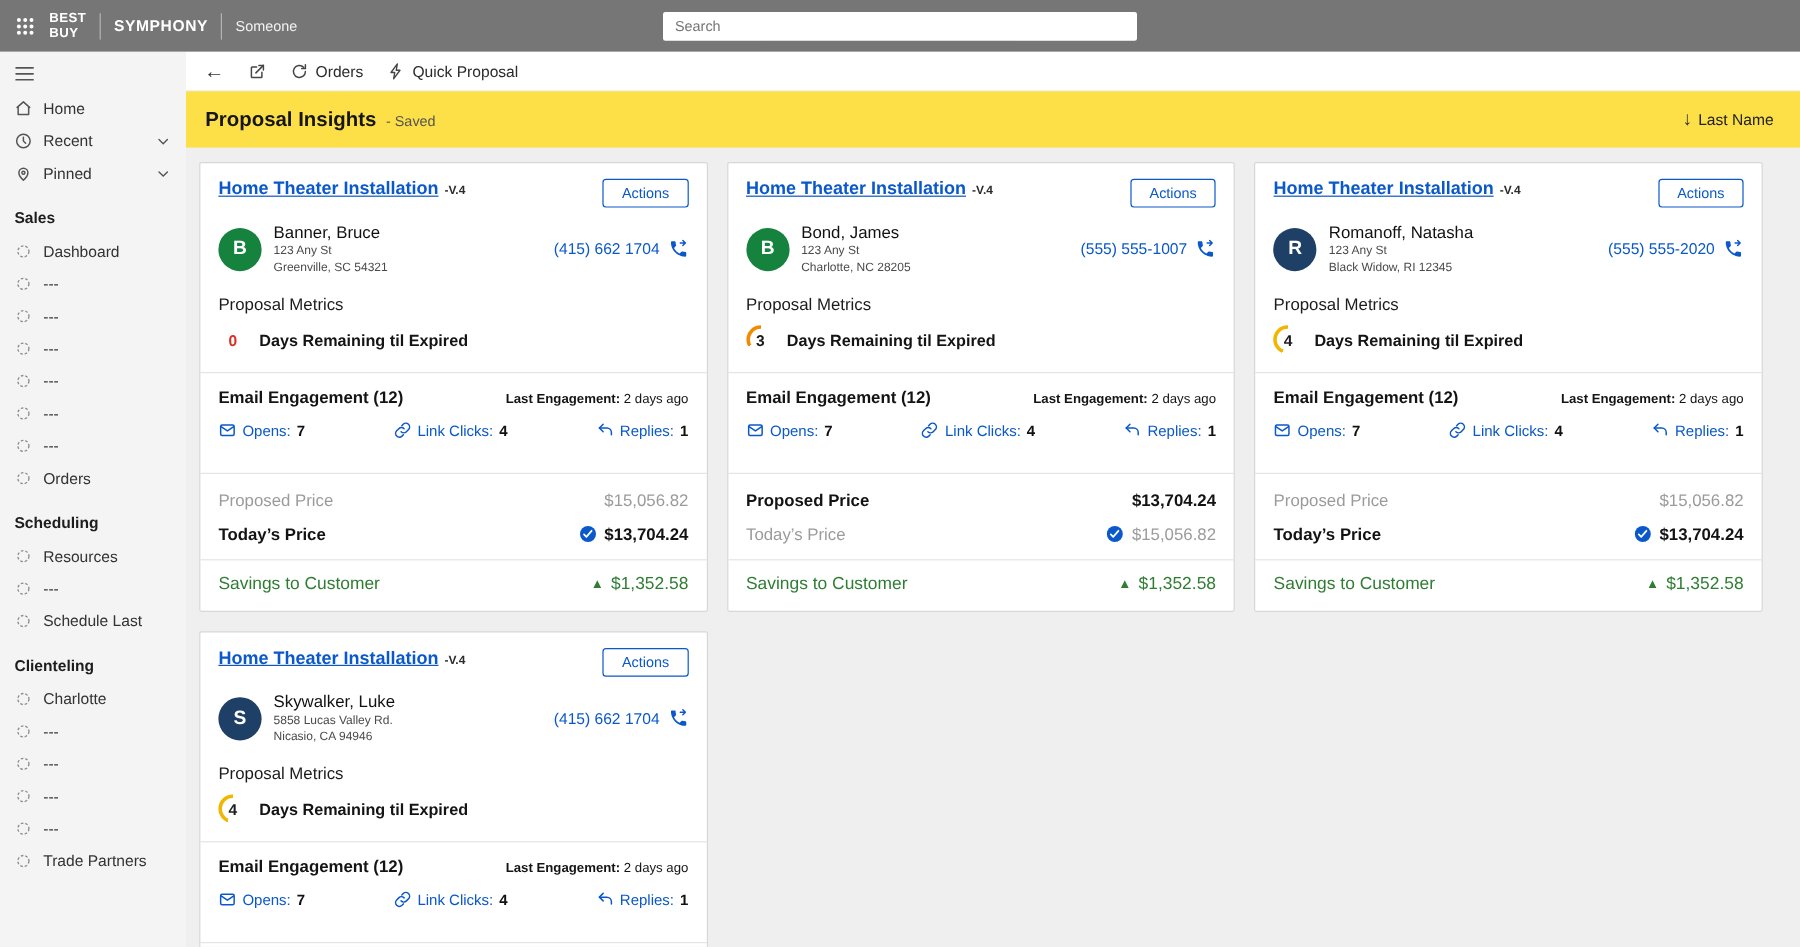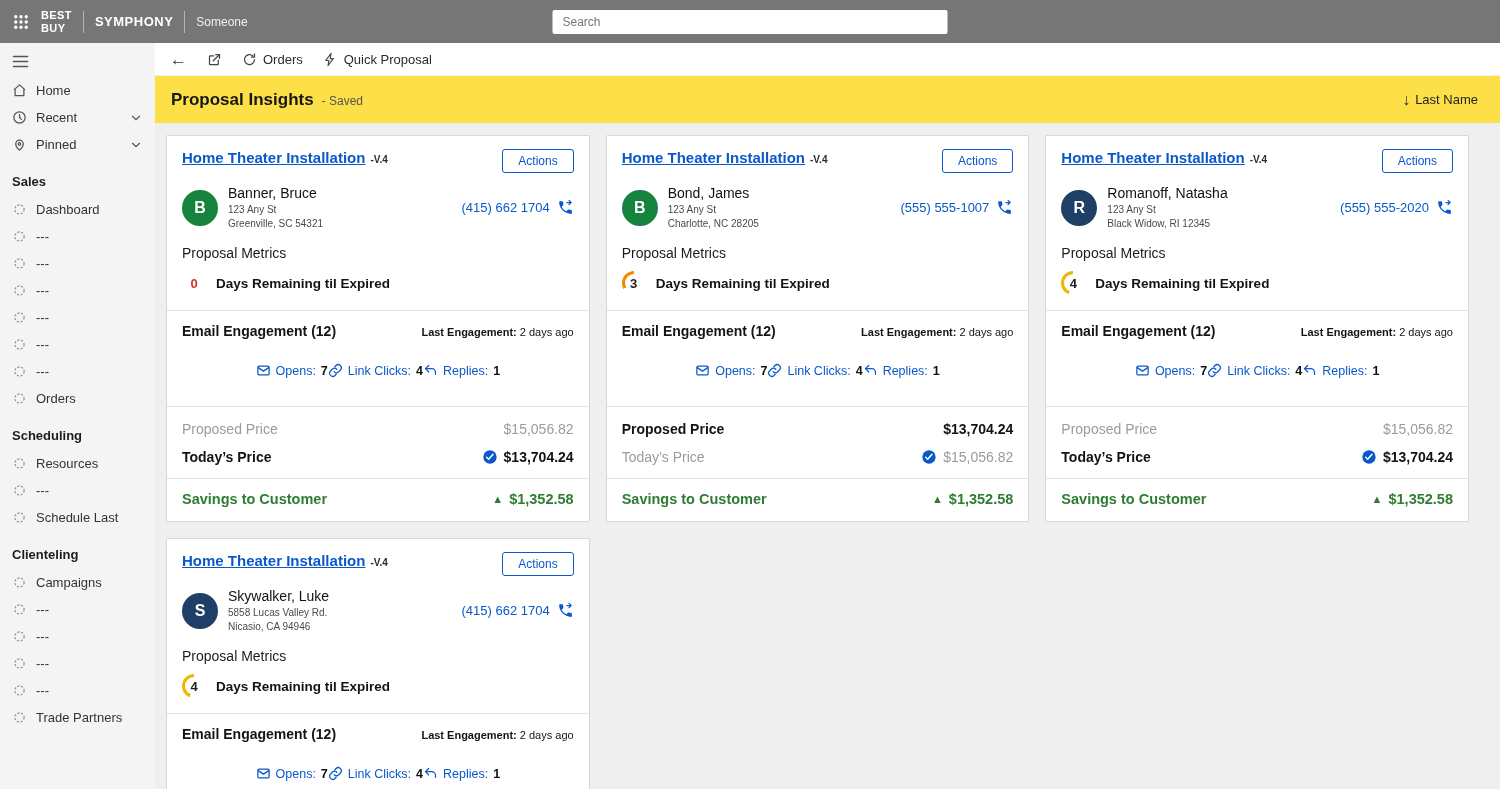--- a/index.html
+++ b/index.html
@@ -76,34 +76,34 @@
   .days-row { display:flex; align-items:center; gap:10px; padding:1px 15px 15px; }
   .days-ring { position:relative; width:24px; height:24px; flex-shrink:0; }
   .days-ring-fill { position:absolute; inset:0; border-radius:50%; transform:scaleX(-1); }
   .days-ring-inner { position:absolute; inset:3px; border-radius:50%; background:#fff;
     display:flex; align-items:center; justify-content:center; font-size:13px; font-weight:bold; color:#1c1c1c; }
   .days-label { font-size:13.5px; font-weight:bold; color:#141414; }
   .divider { border-top:1px solid #e4e4e4; }
   .email-head { display:flex; align-items:baseline; justify-content:space-between; padding:12px 15px 10px; }
   .email-heading { font-size:14px; font-weight:bold; color:#141414; }
   .last-eng { font-size:11px; color:#141414; }
-  .stats-row { display:flex; justify-content:center; padding:2px 15px 28px;margin-top:12px; }
+  .stats-row { display:flex; justify-content:space-between; padding:2px 15px 28px; }
   .stat { display:flex; align-items:center; gap:5px; font-size:12.5px; }
   .stat-icon { width:15px; height:15px; color:var(--accent-blue,#0a58ca); flex-shrink:0; }
   .stat-label { color:var(--accent-blue,#0a58ca); }
   .stat-value { color:#111; font-weight:bold; }
   .price-row { display:flex; justify-content:space-between; align-items:center; padding:7px 15px; font-size:14px; }
   .price-row.first { padding-top:14px; padding-bottom:5px; }
   .price-row.second { padding-bottom:13px;gap:14px; }
   .price-emph { color:#131313; font-weight:bold; }
   .price-dim { color:#9b9b9b; font-weight:normal; }
   .price-value-wrap { display:flex; align-items:center; gap:6px; }
   .check-icon { width:16px; height:16px; color:var(--accent-blue,#0a58ca); flex-shrink:0; }
   .savings-row { display:flex; justify-content:space-between; align-items:flex-end; padding:12px 15px 14px;
-    color:var(--savings-green,#2e7d32); font-weight:bold; font-size:14.5px; }
+    color:var(--savings-green,#2e7d32); font-weight:normal; font-size:14.5px; }
   .savings-value-wrap { display:flex; align-items:center; gap:6px; }
   .tri-up { font-size:11px; line-height:1; }
 </style>
 </head>
 <body>
 
 <header class="topbar">
   <div class="tb-left">
     <span class="waffle">
       <svg viewBox="0 0 24 24" fill="currentColor">
@@ -235,21 +235,21 @@
           <circle cx="12" cy="12" r="8.5" stroke-dasharray="4 3"></circle>
         </svg>
         <span>Schedule Last</span>
       </div>
 
     <div class="side-section-title">Clienteling</div>
     <div class="side-item">
         <svg class="ring-icon" viewBox="0 0 24 24" fill="none" stroke="currentColor" stroke-width="2">
           <circle cx="12" cy="12" r="8.5" stroke-dasharray="4 3"></circle>
         </svg>
-        <span>Campaigns</span>
+        <span>Charlotte</span>
       </div>
     <div class="side-item">
         <svg class="ring-icon" viewBox="0 0 24 24" fill="none" stroke="currentColor" stroke-width="2">
           <circle cx="12" cy="12" r="8.5" stroke-dasharray="4 3"></circle>
         </svg>
         <span>---</span>
       </div>
     <div class="side-item">
         <svg class="ring-icon" viewBox="0 0 24 24" fill="none" stroke="currentColor" stroke-width="2">
           <circle cx="12" cy="12" r="8.5" stroke-dasharray="4 3"></circle>

